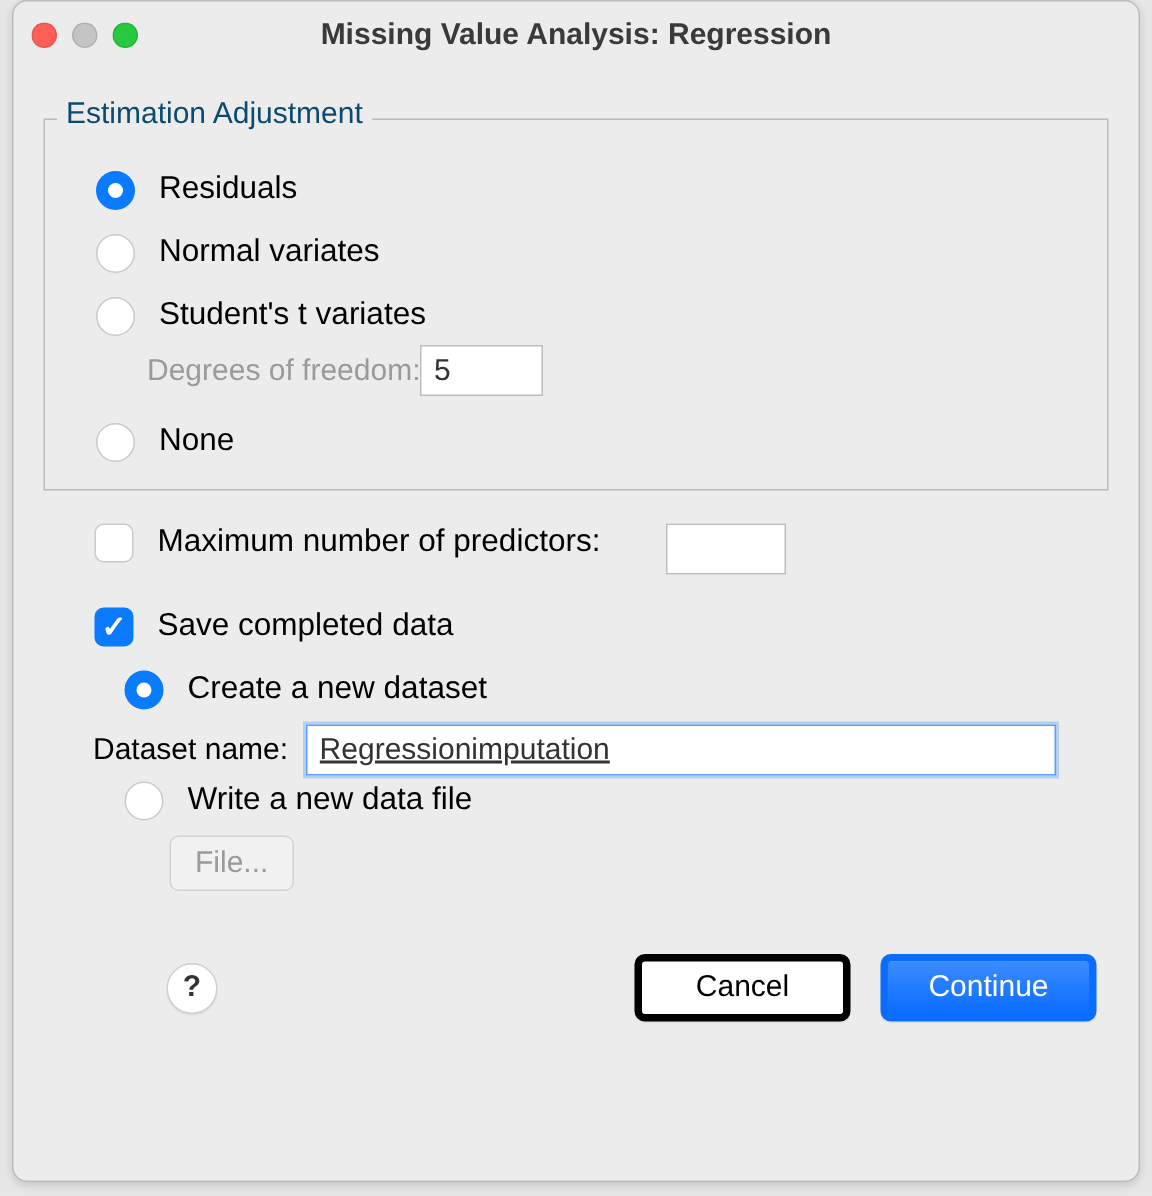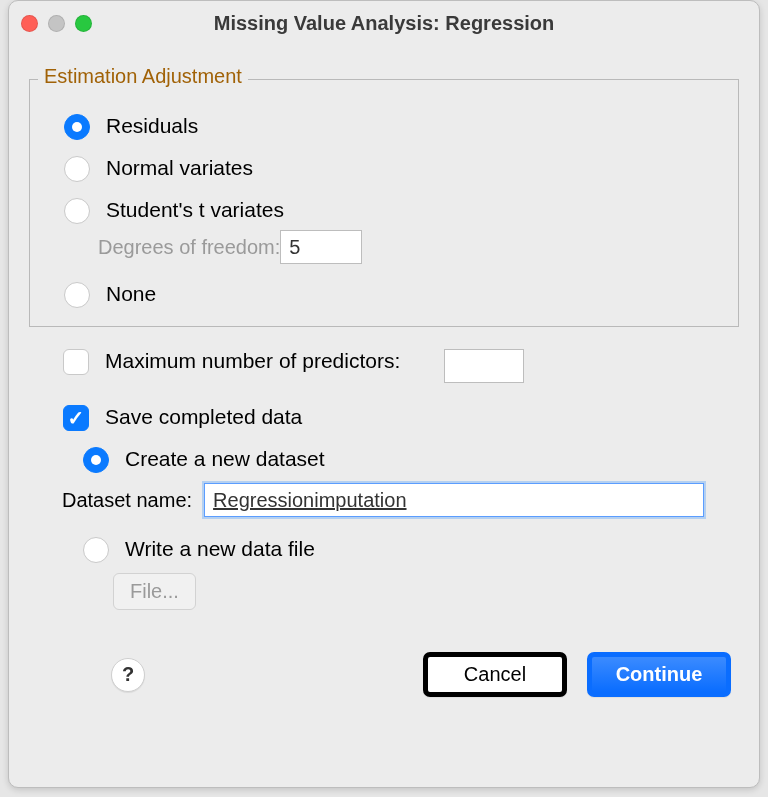--- a/index.html
+++ b/index.html
@@ -56,21 +56,21 @@
     border: 1px solid #b9b9b9;
     padding: 28px 14px 14px 14px;
     margin-top: 24px;
   }
   .fieldset-legend {
     position: absolute;
     top: -15px; left: 8px;
     background: #ececec;
     padding: 0 6px;
     font-size: 20px;
-    color: #a16207;
+    color: #0c4a6e;
   }
   .radio-row, .check-row {
     display: flex;
     align-items: flex-start;
     gap: 16px;
     margin: 6px 0 16px 20px;
     font-size: 21px;
   }
   .radio {
     width: 26px; height: 26px; border-radius: 50%;
@@ -166,21 +166,21 @@
     width: 144px;
     text-align: center;
     border: 5px solid #000000;
     background: #fff;
     box-shadow: 0 1px 1px rgba(0,0,0,0.06);
   }
   .btn.primary {
     background: linear-gradient(#3b8bff, #0a6dff);
     border-color: #0a6dff;
     color: #fff;
-    font-weight: 700;
+    font-weight: 400;
   }
   .dataset-row {
     display: flex; align-items: center; gap: 12px;
     margin: 10px 0 4px 33px;
   }
   .dataset-label { font-size: 20px; white-space: nowrap; }
 </style>
 </head>
 <body>
 
@@ -242,21 +242,21 @@
       <div class="radio-row indent2" style="margin-top:0; margin-bottom:6px">
         <div class="radio selected"></div>
         <span>Create a new dataset</span>
       </div>
 
       <div class="dataset-row">
         <span class="dataset-label">Dataset name:</span>
         <input class="text-input long" value="Regressionimputation" style="">
       </div>
 
-      <div class="radio-row indent2" style="margin-top:20px; margin-bottom:10px">
+      <div class="radio-row indent2" style="margin-top:4px; margin-bottom:10px">
         <div class="radio"></div>
         <span>Write a new data file</span>
       </div>
 
       <div style="margin-left:84px">
         <span class="file-btn">File...</span>
       </div>
     </div>
 
     <div class="button-row">

